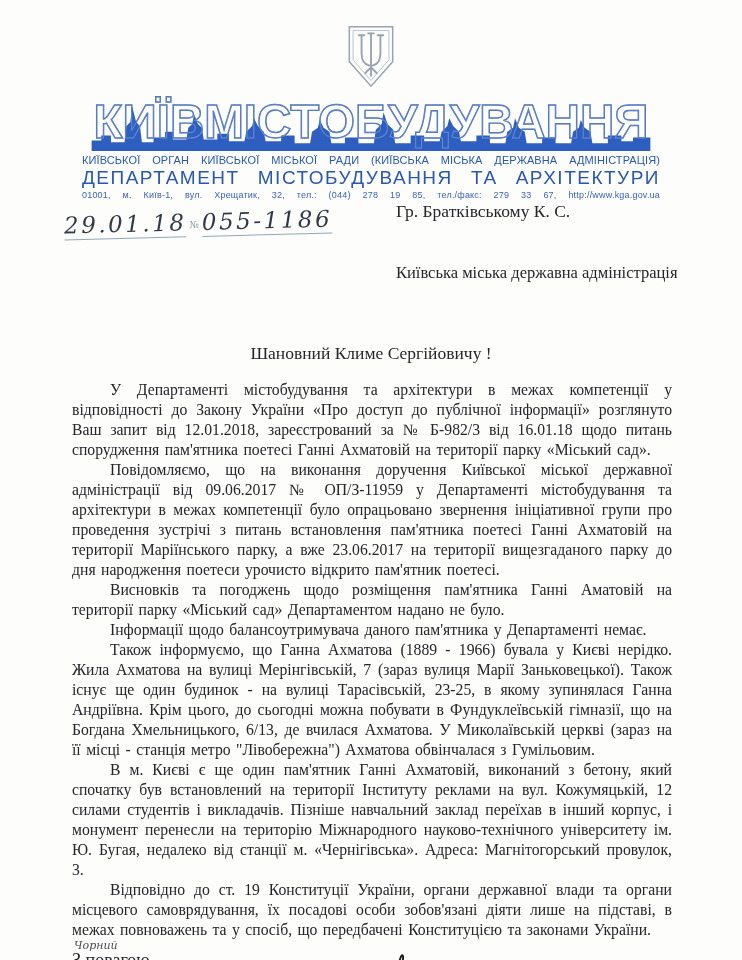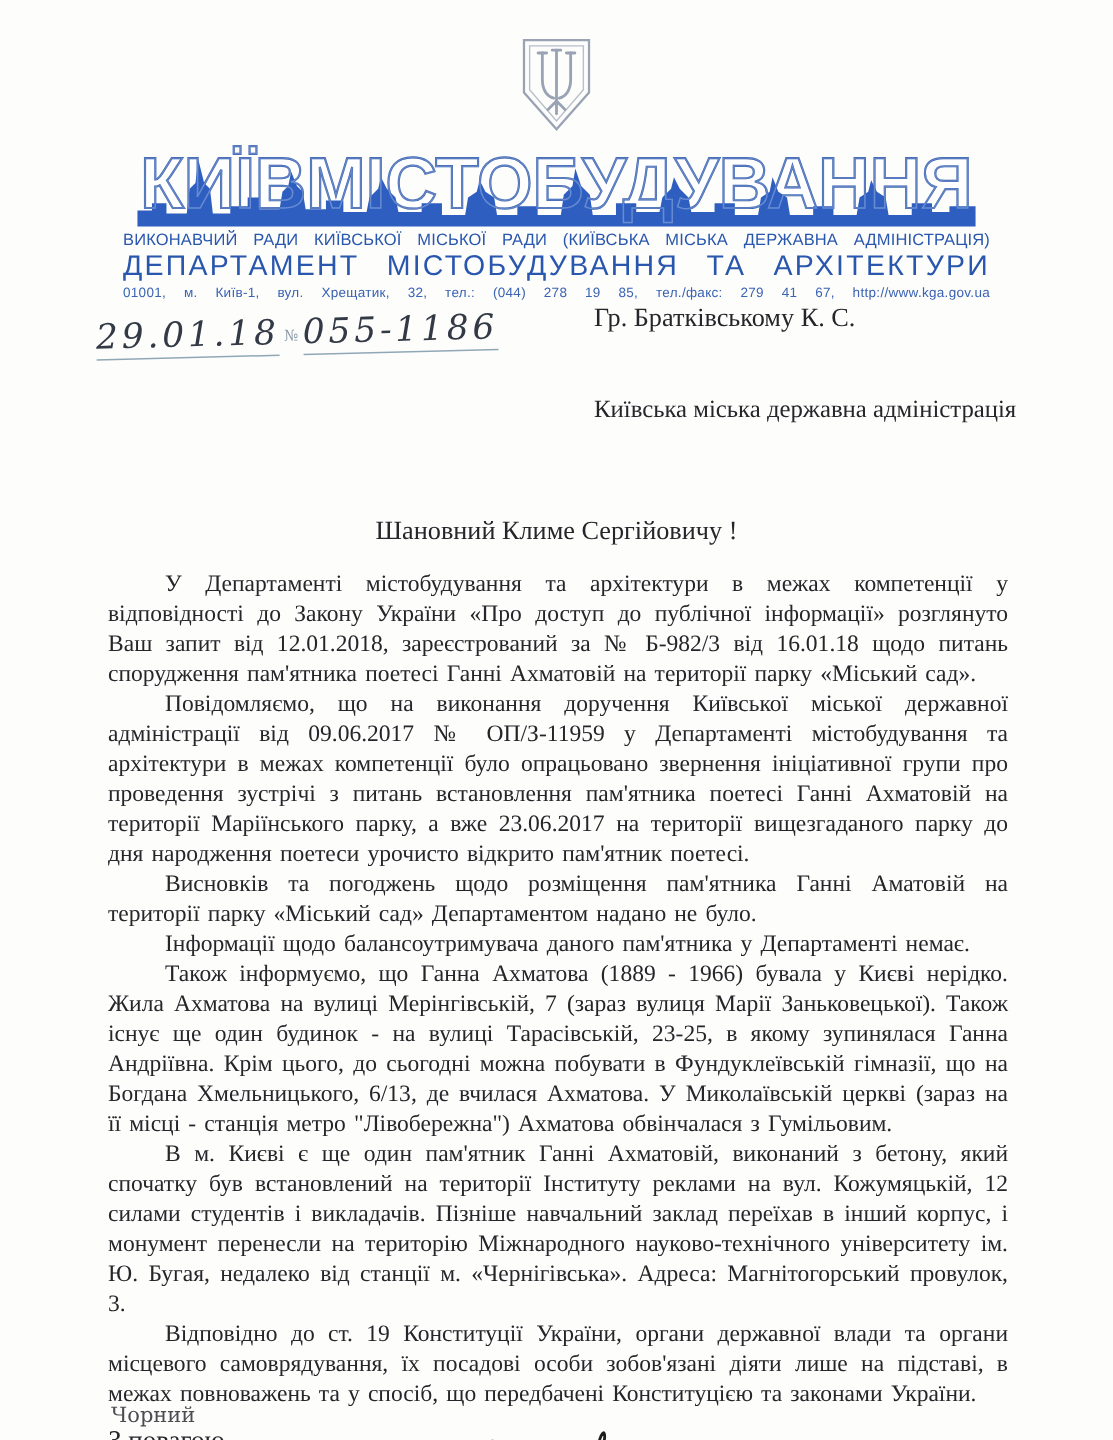--- a/index.html
+++ b/index.html
@@ -51,21 +51,21 @@
     word-spacing:1.5px;
   }
 
   
   .closing { position:relative; height:74px; margin:10px 0 0 72px; width:600px; }
   .regards  { position:absolute; left:0; top:0;  font-size:18px; }
   .signature { position:absolute; left:225px; top:-6px; width:140px; height:64px; }
 
   .executor {
     position:absolute; left:74px; bottom:8px;
-    font-size:14px; color:#4c4c52;
+    font-size:11px; font-style:italic; color:#4c4c52;
     font-family:"DejaVu Serif", serif;
   }
 </style>
 </head>
 <body>
 
 <div class="page">
 
   <div class="letterhead">
 
@@ -89,23 +89,23 @@
         L130,47 L130,41 L142,41 L142,49 L158,49 L160,39 L166,33 L168,25 L172,33 L178,39 L180,49
         L196,49 L196,43 L210,43 L210,51 L226,51 L228,39 L234,35 L236,27 L240,35 L246,39 L248,51
         L262,51 L262,45 L276,45 L276,51 L292,51 L294,37 L300,31 L302,19 L306,31 L312,37 L314,51
         L330,51 L330,43 L344,43 L344,49 L360,49 L362,39 L368,33 L370,25 L374,33 L380,39 L382,49
         L398,49 L398,43 L412,43 L412,51 L428,51 L430,39 L436,35 L438,25 L442,35 L448,39 L450,51
         L466,51 L466,45 L480,45 L480,51 L496,51 L498,39 L504,35 L506,27 L510,35 L516,39 L518,51
         L534,51 L534,43 L548,43 L548,49 L560,49 L560,45 L578,45 L578,59 Z"></path>
       <text x="2" y="46" textLength="574" lengthAdjust="spacingAndGlyphs" font-family="Liberation Sans, sans-serif" font-weight="bold" font-size="50" fill="none" stroke="rgba(255,255,255,0.28)" stroke-width="1">КИЇВМІСТОБУДУВАННЯ</text>
     </svg>
 
-    <div class="lh-line org-line">ВИКОНАВЧИЙ РАДИ КИЇВСЬКОЇ МІСЬКОЇ РАДИ (КИЇВСЬКА МІСЬКА ДЕРЖАВНА АДМІНІСТРАЦІЯ)</div>
+    <div class="lh-line org-line">КИЇВСЬКОЇ ОРГАН КИЇВСЬКОЇ МІСЬКОЇ РАДИ (КИЇВСЬКА МІСЬКА ДЕРЖАВНА АДМІНІСТРАЦІЯ)</div>
     <div class="lh-line dept-line">ДЕПАРТАМЕНТ МІСТОБУДУВАННЯ ТА АРХІТЕКТУРИ</div>
-    <div class="lh-line addr-line">01001, м. Київ-1, вул. Хрещатик, 32, тел.: (044) 278 19 85, тел./факс: 279 41 67, http://www.kga.gov.ua</div>
+    <div class="lh-line addr-line">01001, м. Київ-1, вул. Хрещатик, 32, тел.: (044) 278 19 85, тел./факс: 279 33 67, http://www.kga.gov.ua</div>
   </div>
 
   <div class="mid-zone">
     <div class="handwritten">
       <span class="u">29.01.18</span><span class="nosign">№</span><span class="u">055-1186</span>
     </div>
     <div class="recipient-name">Гр. Братківському К. С.</div>
     <div class="recipient-org">Київська міська державна адміністрація</div>
   </div>
 

